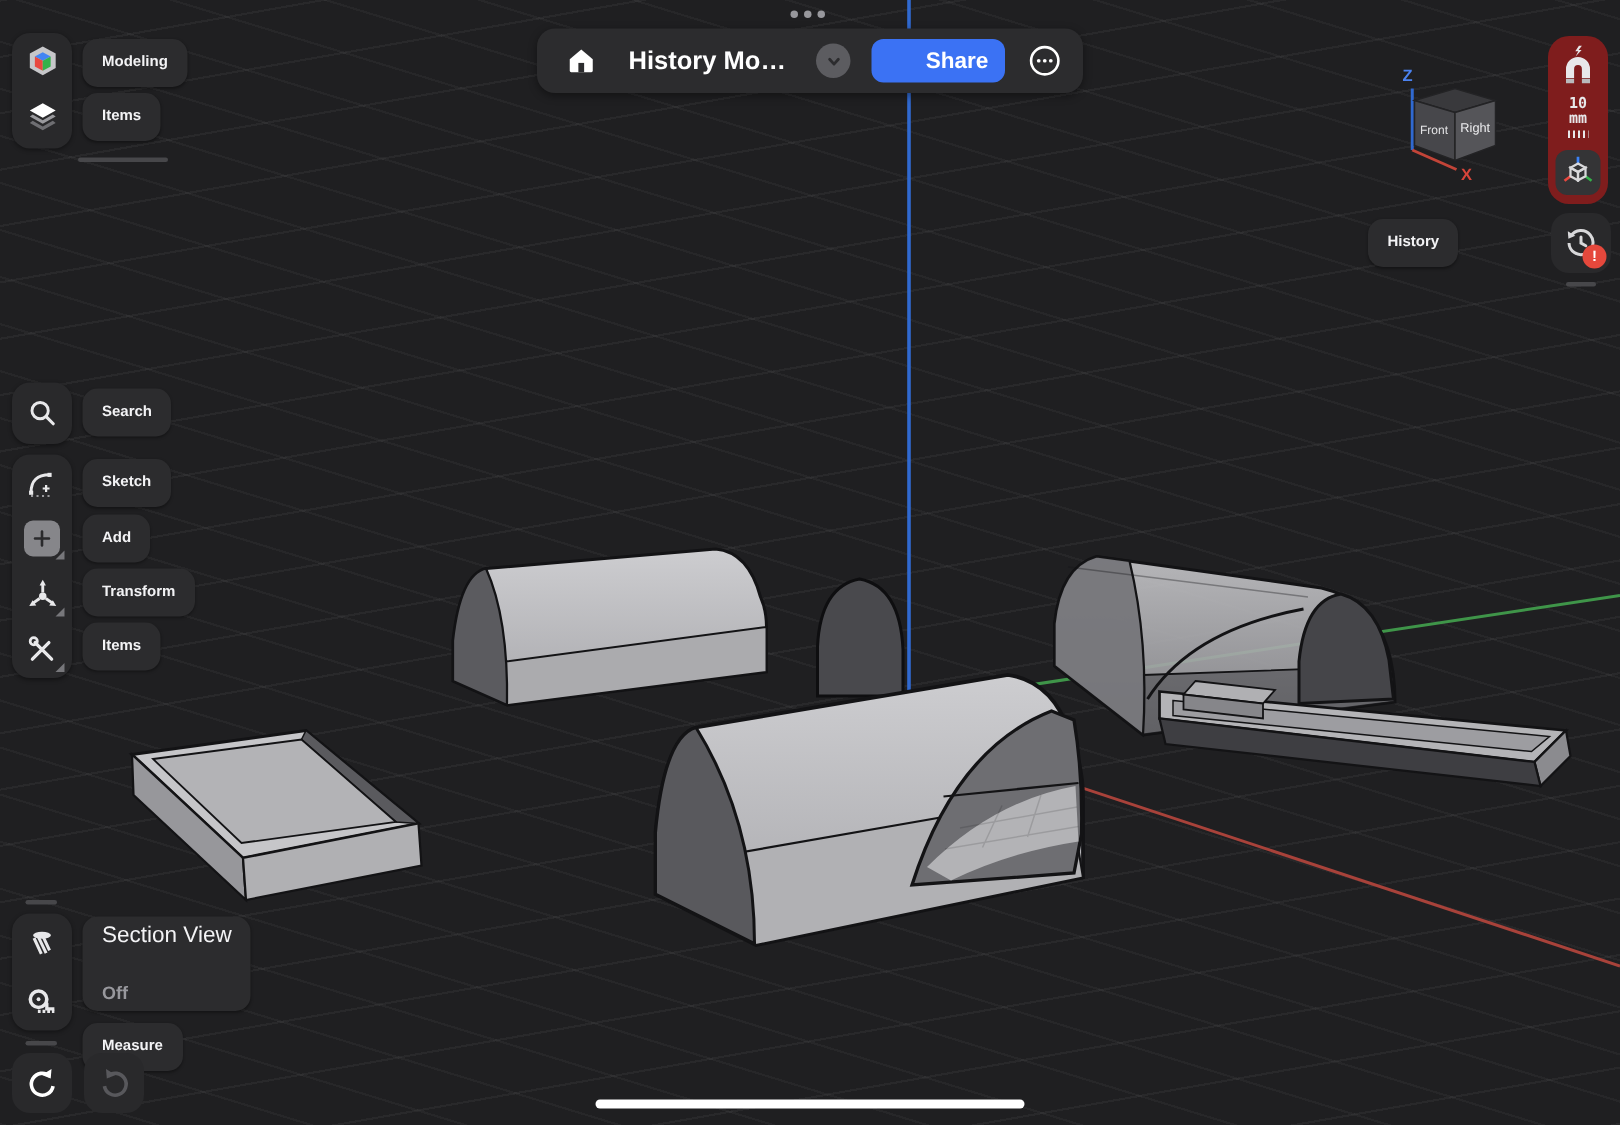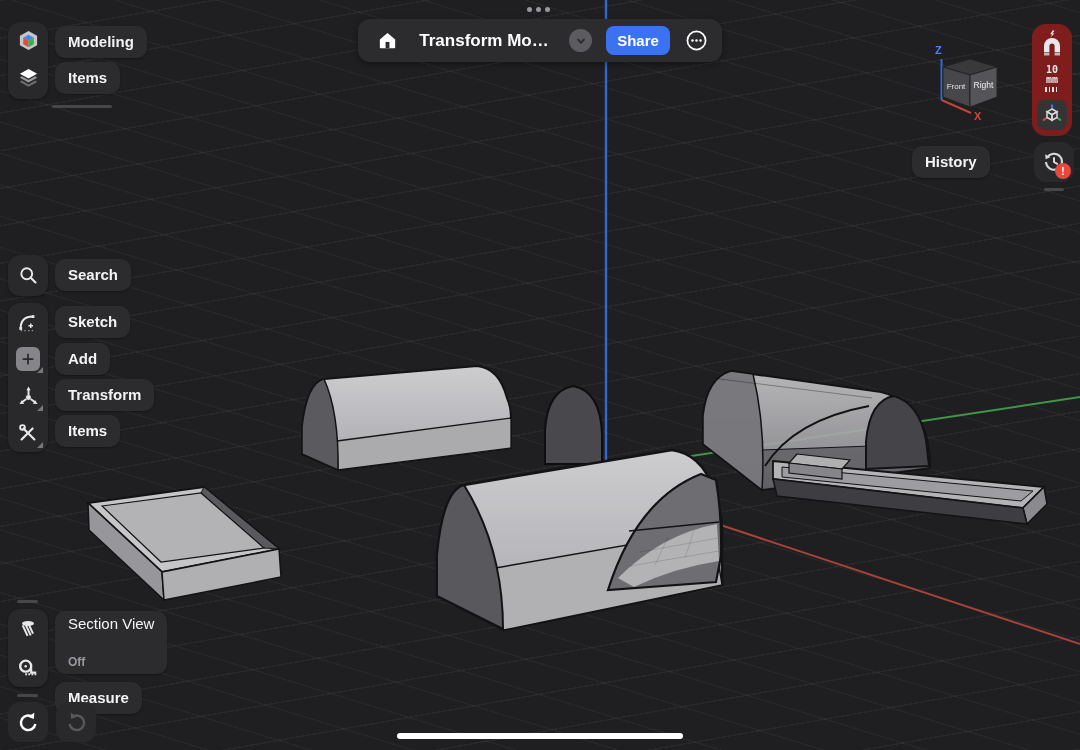--- a/index.html
+++ b/index.html
@@ -9,38 +9,38 @@
   .grid{position:absolute;inset:0;
     background-image:
       repeating-linear-gradient(350deg, rgba(255,255,255,0.045) 0 1.4px, transparent 1.4px 37px),
       repeating-linear-gradient(17deg,  rgba(255,255,255,0.035) 0 1.4px, transparent 1.4px 30px);
   }
   .scene{position:absolute;left:0;top:0;z-index:1;}
   .ui{position:absolute;z-index:5;}
 
   
   .pill{position:absolute;z-index:5;background:#2c2c2e;border-radius:10px;color:#f3f3f5;
-        font-weight:bold;font-size:15px;height:32px;line-height:32px;padding:0 13px;
+        font-weight:bold;font-size:10px;height:32px;line-height:32px;padding:0 13px;
         white-space:nowrap;box-shadow:0 1px 2px rgba(0,0,0,.35);}
   .rail{position:absolute;z-index:5;background:#29292b;border-radius:12px;
         display:flex;flex-direction:column;align-items:center;box-shadow:0 1px 3px rgba(0,0,0,.4);}
   .cell{width:40px;height:37px;display:flex;align-items:center;justify-content:center;position:relative;}
   .corner{position:absolute;right:5px;bottom:4px;width:0;height:0;
           border-left:6px solid transparent;border-bottom:6px solid #77777b;}
   .divider{position:absolute;z-index:5;height:3px;border-radius:2px;background:#47474a;}
 
   
   .titlebar{position:absolute;left:358px;top:19px;width:364px;height:43px;background:#2c2c2e;
             border-radius:12px;display:flex;align-items:center;z-index:6;box-shadow:0 2px 6px rgba(0,0,0,.4);}
   .tb-home{margin-left:18px;display:flex;}
   .tb-title{flex:1;text-align:center;color:#fff;font-weight:bold;font-size:17px;}
   .tb-chev{width:23px;height:23px;border-radius:50%;background:#5c5c60;display:flex;
            align-items:center;justify-content:center;margin-right:14px;}
   .tb-share{width:64px;height:29px;border-radius:8px;background:#3b72f4;color:#fff;
-            font-weight:bold;font-size:15px;display:flex;align-items:center;justify-content:center;margin-right:15px;}
+            font-weight:bold;font-size:15px;display:flex;align-items:center;justify-content:center;margin-right:15px;padding-left:25px;}
   .tb-more{margin-right:14px;display:flex;}
 
   .dots{position:absolute;left:527px;top:7px;display:flex;gap:4px;z-index:6;}
   .dots i{width:5px;height:5px;border-radius:50%;background:#98989d;}
 
   .addsq{width:24px;height:24px;border-radius:6px;background:#86868a;display:flex;
          align-items:center;justify-content:center;}
 
   .secpill{position:absolute;left:55px;top:611px;z-index:5;background:#2c2c2e;border-radius:10px;
            padding:4px 13px 5px;box-shadow:0 1px 2px rgba(0,0,0,.35);}
@@ -145,21 +145,21 @@
     </div>
   <div class="homebar"></div>
 
   <div class="titlebar">
     <span class="tb-home">
       <svg width="23" height="23" viewBox="0 0 24 24">
         <path d="M4,11 L12,4.2 L20,11 V19 a1,1 0 0 1 -1,1 H5 a1,1 0 0 1 -1,-1 Z" fill="#fff"></path>
         <rect x="10" y="13.5" width="4" height="6.5" fill="#2c2c2e"></rect>
       </svg>
     </span>
-    <span class="tb-title">Transform Mo…</span>
+    <span class="tb-title">History Mo…</span>
     <span class="tb-chev">
       <svg width="14" height="14" viewBox="0 0 24 24">
         <polyline points="7,9.5 12,15 17,9.5" fill="none" stroke="#2c2c2e" stroke-width="3.2" stroke-linecap="round" stroke-linejoin="round"></polyline>
       </svg>
     </span>
     <span class="tb-share">Share</span>
     <span class="tb-more">
       <svg width="23" height="23" viewBox="0 0 24 24">
         <circle cx="12" cy="12" r="9.5" fill="none" stroke="#fff" stroke-width="1.8"></circle>
         <circle cx="7.8" cy="12" r="1.3" fill="#fff"></circle>

